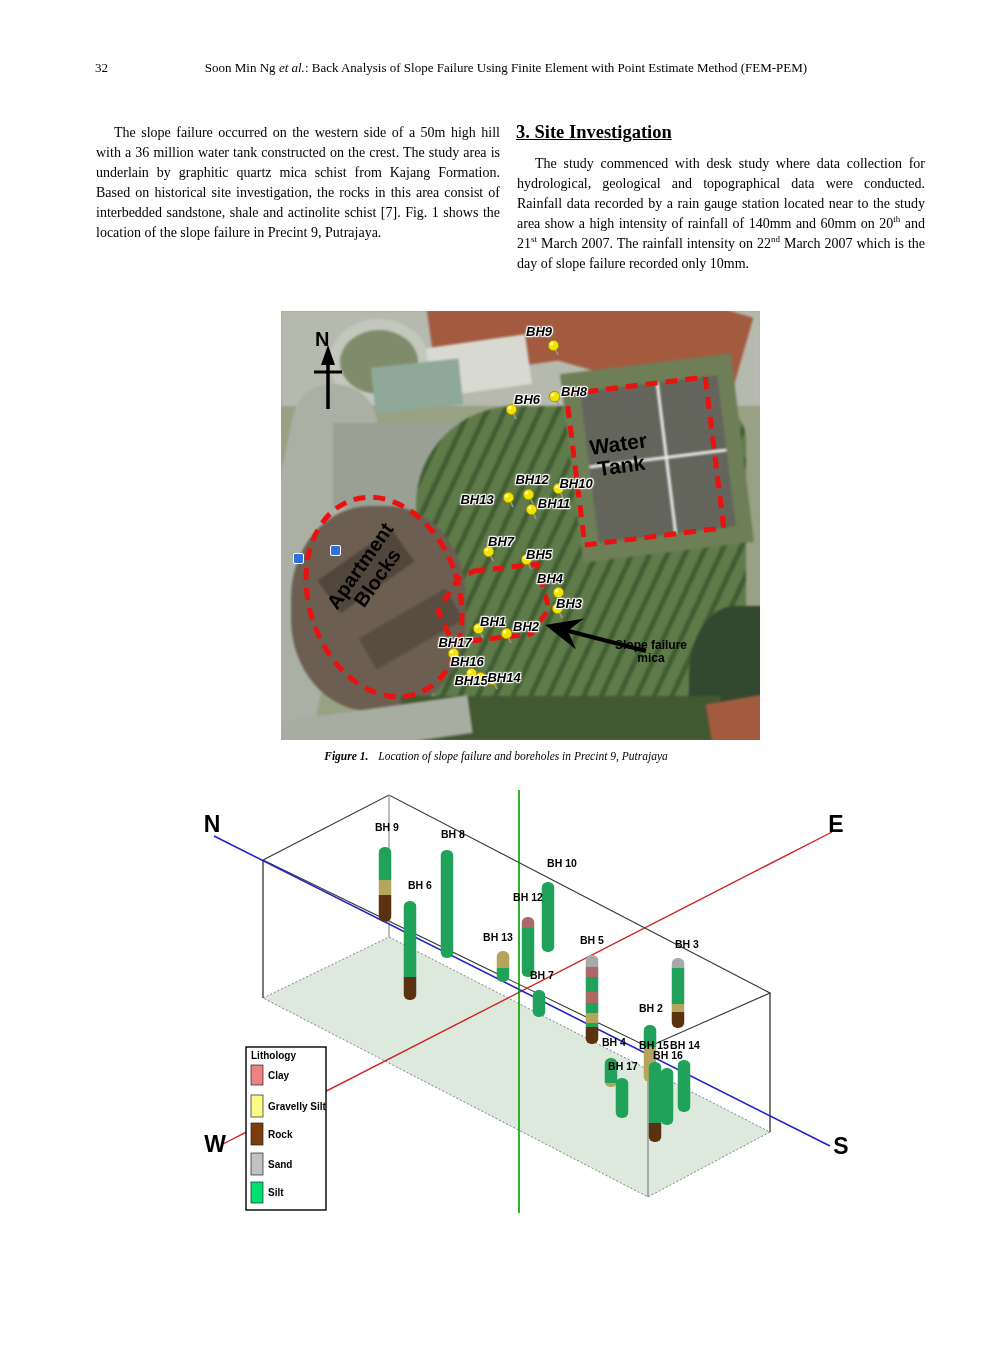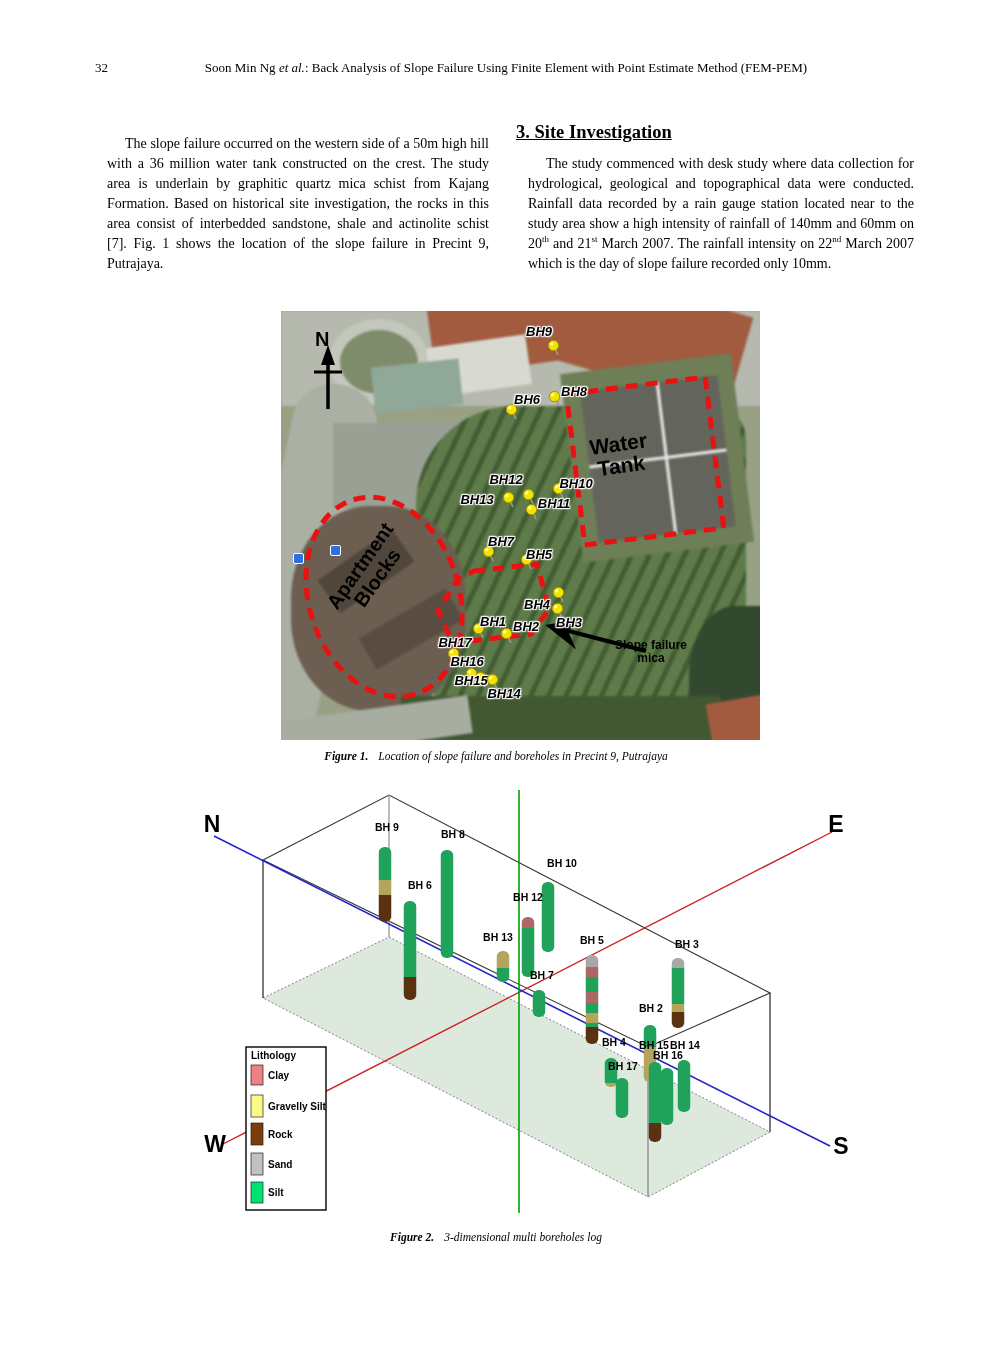--- a/index.html
+++ b/index.html
@@ -8,21 +8,21 @@
 
   
   .hdr{position:absolute;top:60px;left:0;width:992px;font-size:13px;}
   .hdr .pnum{position:absolute;left:95px;}
   .hdr .htitle{display:block;text-align:center;margin-left:20px;}
 
   
   .col{position:absolute;top:122px;font-size:14px;line-height:20px;text-align:justify;}
   #leftcol{left:95px;width:406px;}
   #rightcol{left:516px;width:410px;}
-  #leftcol p,#rightcol p{margin:12px;text-indent:18px;}
+  #leftcol p,#rightcol p{margin:1px;text-indent:18px;}
   #rightcol h2{margin:0 0 12px 0;font-size:18.5px;font-weight:bold;text-indent:0;text-decoration:underline;}
   sup{font-size:9px;vertical-align:super;line-height:0;}
 
   
   #map{position:absolute;left:281px;top:311px;width:479px;height:429px;overflow:hidden;background:#98a184;}
   .sat-bg{position:absolute;inset:0;filter:blur(1.2px) saturate(.95);}
   .sat-bg div{position:absolute;}
   .t-roadtop{left:0;top:0;width:480px;height:95px;background:#b5b9ad;}
   .t-roundabout{left:48px;top:8px;width:78px;height:64px;border-radius:50%;background:#7f8c6b;border:11px solid #c3c7bb;}
   .t-bldg1{left:150px;top:-10px;width:130px;height:68px;background:#a65a3e;transform:rotate(-8deg);}
@@ -149,21 +149,21 @@
             <line x1="7" y1="7" x2="11" y2="16" stroke="#9a9a9a" stroke-width="1.6"></line>
             <circle cx="6.5" cy="6.5" r="5.2" fill="#f2e400" stroke="#a78f00" stroke-width="1"></circle>
             <circle cx="4.8" cy="4.8" r="1.6" fill="#fffbb0"></circle>
           </svg></div>
         <div class="bh-label" style="left: 246px; top: 88px;">BH6</div>
         <div class="bh-pin" style="left: 241px; top: 177px;"><svg width="15" height="17">
             <line x1="7" y1="7" x2="11" y2="16" stroke="#9a9a9a" stroke-width="1.6"></line>
             <circle cx="6.5" cy="6.5" r="5.2" fill="#f2e400" stroke="#a78f00" stroke-width="1"></circle>
             <circle cx="4.8" cy="4.8" r="1.6" fill="#fffbb0"></circle>
           </svg></div>
-        <div class="bh-label" style="left: 225px; top: 168px;">BH12</div>
+        <div class="bh-label" style="left: 251px; top: 168px;">BH12</div>
         <div class="bh-pin" style="left: 271px; top: 171px;"><svg width="15" height="17">
             <line x1="7" y1="7" x2="11" y2="16" stroke="#9a9a9a" stroke-width="1.6"></line>
             <circle cx="6.5" cy="6.5" r="5.2" fill="#f2e400" stroke="#a78f00" stroke-width="1"></circle>
             <circle cx="4.8" cy="4.8" r="1.6" fill="#fffbb0"></circle>
           </svg></div>
         <div class="bh-label" style="left: 295px; top: 172px;">BH10</div>
         <div class="bh-pin" style="left: 221px; top: 180px;"><svg width="15" height="17">
             <line x1="7" y1="7" x2="11" y2="16" stroke="#9a9a9a" stroke-width="1.6"></line>
             <circle cx="6.5" cy="6.5" r="5.2" fill="#f2e400" stroke="#a78f00" stroke-width="1"></circle>
             <circle cx="4.8" cy="4.8" r="1.6" fill="#fffbb0"></circle>
@@ -185,27 +185,27 @@
             <line x1="7" y1="7" x2="11" y2="16" stroke="#9a9a9a" stroke-width="1.6"></line>
             <circle cx="6.5" cy="6.5" r="5.2" fill="#f2e400" stroke="#a78f00" stroke-width="1"></circle>
             <circle cx="4.8" cy="4.8" r="1.6" fill="#fffbb0"></circle>
           </svg></div>
         <div class="bh-label" style="left: 258px; top: 243px;">BH5</div>
         <div class="bh-pin" style="left: 271px; top: 275px;"><svg width="15" height="17">
             <line x1="7" y1="7" x2="11" y2="16" stroke="#9a9a9a" stroke-width="1.6"></line>
             <circle cx="6.5" cy="6.5" r="5.2" fill="#f2e400" stroke="#a78f00" stroke-width="1"></circle>
             <circle cx="4.8" cy="4.8" r="1.6" fill="#fffbb0"></circle>
           </svg></div>
-        <div class="bh-label" style="left: 256px; top: 267px; margin-top: 26px;">BH4</div>
+        <div class="bh-label" style="left: 269px; top: 267px;">BH4</div>
         <div class="bh-pin" style="left: 270px; top: 291px;"><svg width="15" height="17">
             <line x1="7" y1="7" x2="11" y2="16" stroke="#9a9a9a" stroke-width="1.6"></line>
             <circle cx="6.5" cy="6.5" r="5.2" fill="#f2e400" stroke="#a78f00" stroke-width="1"></circle>
             <circle cx="4.8" cy="4.8" r="1.6" fill="#fffbb0"></circle>
           </svg></div>
-        <div class="bh-label" style="left: 288px; top: 292px; margin-top: 19px;">BH3</div>
+        <div class="bh-label" style="left: 288px; top: 292px;">BH3</div>
         <div class="bh-pin" style="left: 191px; top: 311px;"><svg width="15" height="17">
             <line x1="7" y1="7" x2="11" y2="16" stroke="#9a9a9a" stroke-width="1.6"></line>
             <circle cx="6.5" cy="6.5" r="5.2" fill="#f2e400" stroke="#a78f00" stroke-width="1"></circle>
             <circle cx="4.8" cy="4.8" r="1.6" fill="#fffbb0"></circle>
           </svg></div>
         <div class="bh-label" style="left: 212px; top: 310px;">BH1</div>
         <div class="bh-pin" style="left: 219px; top: 316px;"><svg width="15" height="17">
             <line x1="7" y1="7" x2="11" y2="16" stroke="#9a9a9a" stroke-width="1.6"></line>
             <circle cx="6.5" cy="6.5" r="5.2" fill="#f2e400" stroke="#a78f00" stroke-width="1"></circle>
             <circle cx="4.8" cy="4.8" r="1.6" fill="#fffbb0"></circle>
@@ -227,21 +227,21 @@
             <line x1="7" y1="7" x2="11" y2="16" stroke="#9a9a9a" stroke-width="1.6"></line>
             <circle cx="6.5" cy="6.5" r="5.2" fill="#f2e400" stroke="#a78f00" stroke-width="1"></circle>
             <circle cx="4.8" cy="4.8" r="1.6" fill="#fffbb0"></circle>
           </svg></div>
         <div class="bh-label" style="left: 190px; top: 369px;">BH15</div>
         <div class="bh-pin" style="left: 205px; top: 362px;"><svg width="15" height="17">
             <line x1="7" y1="7" x2="11" y2="16" stroke="#9a9a9a" stroke-width="1.6"></line>
             <circle cx="6.5" cy="6.5" r="5.2" fill="#f2e400" stroke="#a78f00" stroke-width="1"></circle>
             <circle cx="4.8" cy="4.8" r="1.6" fill="#fffbb0"></circle>
           </svg></div>
-        <div class="bh-label" style="left: 223px; top: 382px;">BH14</div>
+        <div class="bh-label" style="left: 223px; top: 366px;">BH14</div>
       </div>
 
     <div class="map-big" id="north-label">N</div>
     <div class="map-big" id="water-tank-label">
       <div>Water</div>
       <div>Tank</div>
     </div>
     <div class="map-big" id="apartment-label">
       <div>Apartment</div>
       <div>Blocks</div>
@@ -402,17 +402,14 @@
       <rect x="61" y="307" width="12" height="22" fill="#fafa85" stroke="#222" stroke-width="0.7"></rect>
       <text x="78" y="321.5" font-size="10" font-weight="bold" font-family="Liberation Serif,serif" fill="#000">Gravelly Silt</text>
       <rect x="61" y="335" width="12" height="22" fill="#7c3d0b" stroke="#222" stroke-width="0.7"></rect>
       <text x="78" y="349.5" font-size="10" font-weight="bold" font-family="Liberation Serif,serif" fill="#000">Rock</text>
       <rect x="61" y="365" width="12" height="22" fill="#c2c2c2" stroke="#222" stroke-width="0.7"></rect>
       <text x="78" y="379.5" font-size="10" font-weight="bold" font-family="Liberation Serif,serif" fill="#000">Sand</text>
       <rect x="61" y="394" width="12" height="21" fill="#00e270" stroke="#222" stroke-width="0.7"></rect>
       <text x="78" y="408" font-size="10" font-weight="bold" font-family="Liberation Serif,serif" fill="#000">Silt</text>
     </svg>
 
-  <div class="caption" id="fig2-caption">
-    <span class="cap-label">Figure 2.</span><span>3-dimensional multi boreholes log</span>
-  </div>
 
 </div>
 
 </body></html>

